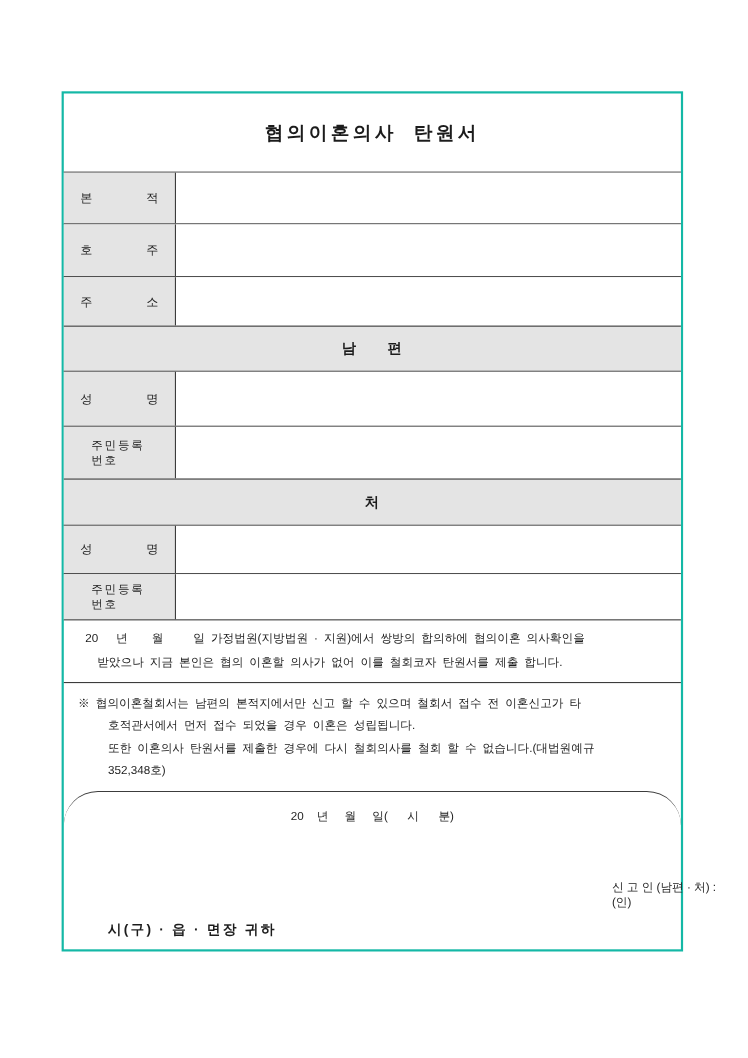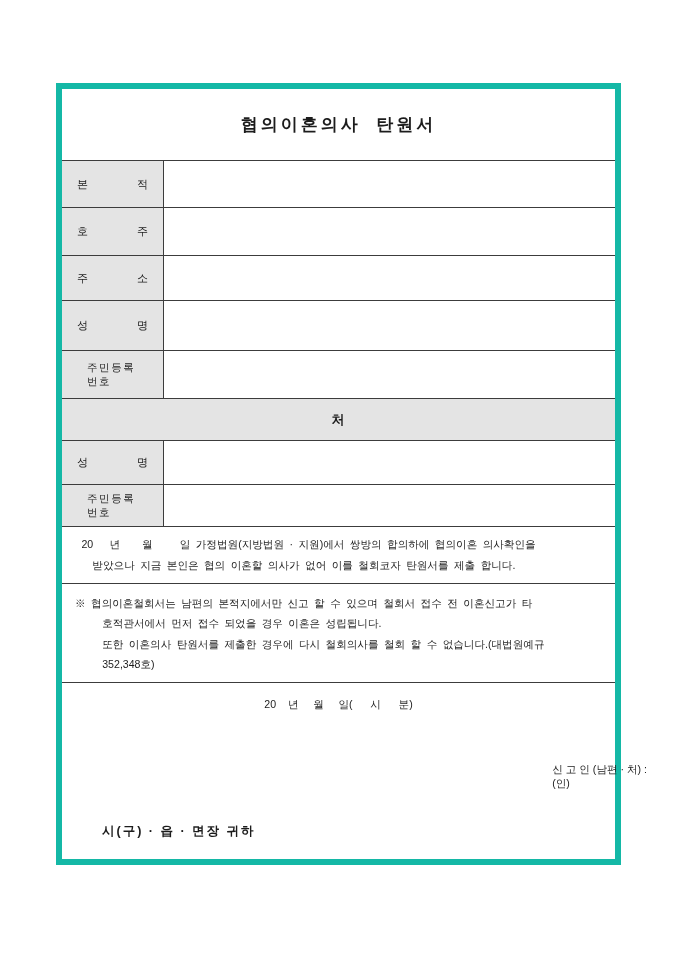--- a/index.html
+++ b/index.html
@@ -19,25 +19,26 @@
     width: 680px;
     height: 962px;
     background: #ffffff;
   }
   .form-table {
     position: absolute;
     left: 56px;
     top: 83px;
     width: 565px;
     height: 782px;
-    border: 6px solid #14b8a6;
+    border: 2px solid #14b8a6;
     box-sizing: border-box;
     display: flex;
     flex-direction: column;
     background: #fff;
+    justify-content: flex-end;
   }
   .row {
     display: flex;
     border-top: 1px solid #3c3c3c;
     box-sizing: border-box;
     flex: 0 0 auto;
   }
   .row.first { border-top: none; }
   .title-row {
     align-items: center;
@@ -121,21 +122,20 @@
     margin-left: 46px;
   }
   .recipient-line {
     position: absolute;
     top: 117px;
     left: 40px;
     font-weight: bold;
     font-size: 12.5px;
     letter-spacing: 2px;
     white-space: pre;
-    margin-top: 23px;
   }
 </style>
 </head>
 <body>
 
 <div class="sheet">
   <div class="form-table">
 
     <div class="row first title-row" style="height:71px;">협의이혼의사  탄원서</div>
 
@@ -156,20 +156,21 @@
     </div>
 
     <div class="row" style="height:45px;">
       <div class="label-cell">
         <span>주</span>
         <span>소</span>
       </div>
       <div class="value-cell"></div>
     </div>
 
+    <div class="row section-row" style="height:41px;">남      편</div>
 
     <div class="row" style="height:50px;">
       <div class="label-cell">
         <span>성</span>
         <span>명</span>
       </div>
       <div class="value-cell"></div>
     </div>
 
     <div class="row" style="height:48px;">
@@ -197,21 +198,21 @@
     </div>
 
     <div class="row statement-row" style="height:57px;padding-left:14px;"> 20   년    월     일 가정법원(지방법원 · 지원)에서 쌍방의 합의하에 협의이혼 의사확인을
    받았으나 지금 본인은 협의 이혼할 의사가 없어 이를 철회코자 탄원서를 제출 합니다.</div>
 
     <div class="row note-row" style="height:99px;">※ 협의이혼철회서는 남편의 본적지에서만 신고 할 수 있으며 철회서 접수 전 이혼신고가 타
      호적관서에서 먼저 접수 되었을 경우 이혼은 성립됩니다.
      또한 이혼의사 탄원서를 제출한 경우에 다시 철회의사를 철회 할 수 없습니다.(대법원예규
      352,348호)</div>
 
-    <div class="row closing-row" style="height:105px;">
+    <div class="row closing-row" style="height:144px;border-radius:31px;">
       <div class="date-line">20    년     월     일(      시      분)</div>
       <div class="signer-line">
         <span>신 고 인 (남편 · 처) :</span>
         <span class="seal">(인)</span>
       </div>
       <div class="recipient-line">시(구) · 읍 · 면장 귀하</div>
     </div>
 
   </div>
 </div>

